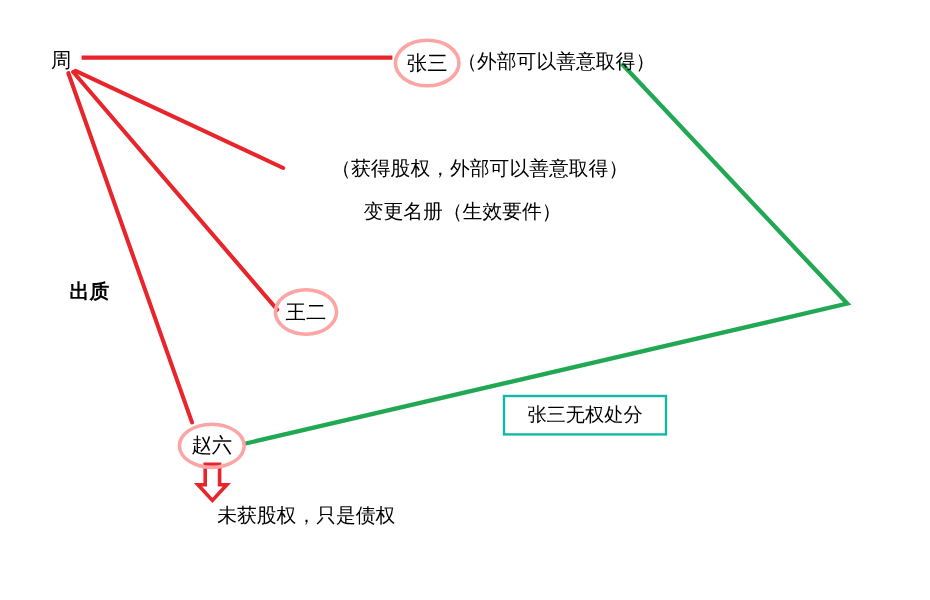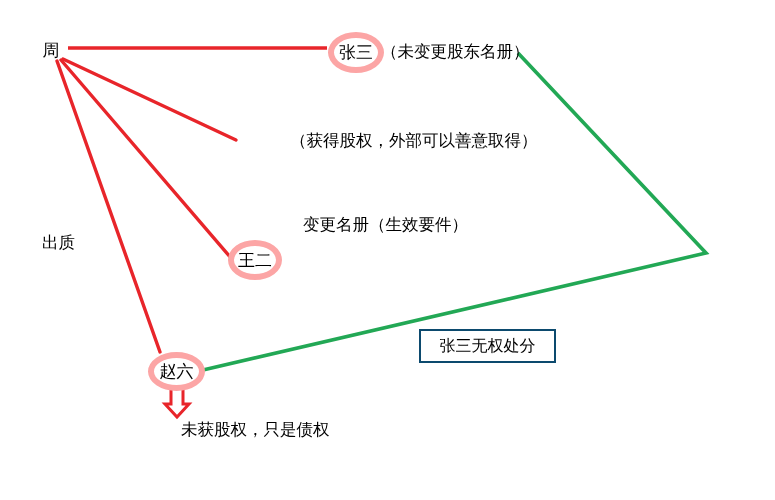--- a/index.html
+++ b/index.html
@@ -27,55 +27,55 @@
     position: absolute;
     display: flex;
     align-items: center;
     justify-content: center;
     font-size: 17px;
     color: #000000;
     white-space: nowrap;
     letter-spacing: 0px;
   }
   .ellipse-node {
-    border: 6px solid #fca5a5;
+    border: 3px solid #fca5a5;
     border-radius: 50%;
     box-sizing: border-box;
     background: transparent;
   }
   .annot {
     position: absolute;
     font-size: 16.5px;
     color: #000000;
     white-space: nowrap;
   }
   .boxed-note {
     position: absolute;
-    border: 2px solid #0c4a6e;
+    border: 2px solid #14b8a6;
     background: #ffffff;
     box-sizing: border-box;
     display: flex;
     align-items: center;
     justify-content: center;
     font-size: 16px;
     color: #000000;
     white-space: nowrap;
   }
   
   #node-zhou      { left: 38px;  top: 38px;  width: 26px;  height: 24px; }
   #node-zhangsan  { left: 328px; top: 32px;  width: 56px;  height: 41px; }
   #node-lisi      { left: 238px; top: 122px; width: 54px;  height: 40px; }
   #node-wanger    { left: 228px; top: 240px; width: 54px;  height: 40px; }
   #node-zhaoliu   { left: 148px; top: 352px; width: 57px;  height: 39px; }
   
   #annot-zhangsan { left: 381px; top: 41px; }
-  #annot-lisi     { left: 290px; top: 130px; text-align: center; }
-  #annot-bianteng { left: 303px; top: 166px; margin-top: 48px; }
+  #annot-lisi     { left: 276px; top: 130px; text-align: center; }
+  #annot-bianteng { left: 303px; top: 166px; }
   #annot-wanger   { left: 280px; top: 248px; }
-  #annot-chuzhi   { left: 42px;  top: 232px; }
+  #annot-chuzhi   { left: 58px;  top: 232px; font-weight: bold; }
   #annot-bottom   { left: 137px; top: 419px; margin-left: 44px; }
   #note-box       { left: 419px; top: 329px; width: 137px; height: 34px; }
 </style>
 </head>
 <body>
 
 <div id="canvas">
 
   <svg id="edges" viewBox="0 0 775 500" xmlns="http://www.w3.org/2000/svg">
 
@@ -104,21 +104,21 @@
 
 
   <div class="node ellipse-node" id="node-wanger">
     <span>王二</span>
   </div>
 
   <div class="node ellipse-node" id="node-zhaoliu">
     <span>赵六</span>
   </div>
 
-  <div class="annot" id="annot-zhangsan">（未变更股东名册）</div>
+  <div class="annot" id="annot-zhangsan">（外部可以善意取得）</div>
 
   <div class="annot" id="annot-lisi">（获得股权，外部可以善意取得）</div>
 
   <div class="annot" id="annot-bianteng">变更名册（生效要件）</div>
 
 
   <div class="annot" id="annot-chuzhi">出质</div>
 
   <div class="annot" id="annot-bottom">未获股权，只是债权</div>
 

